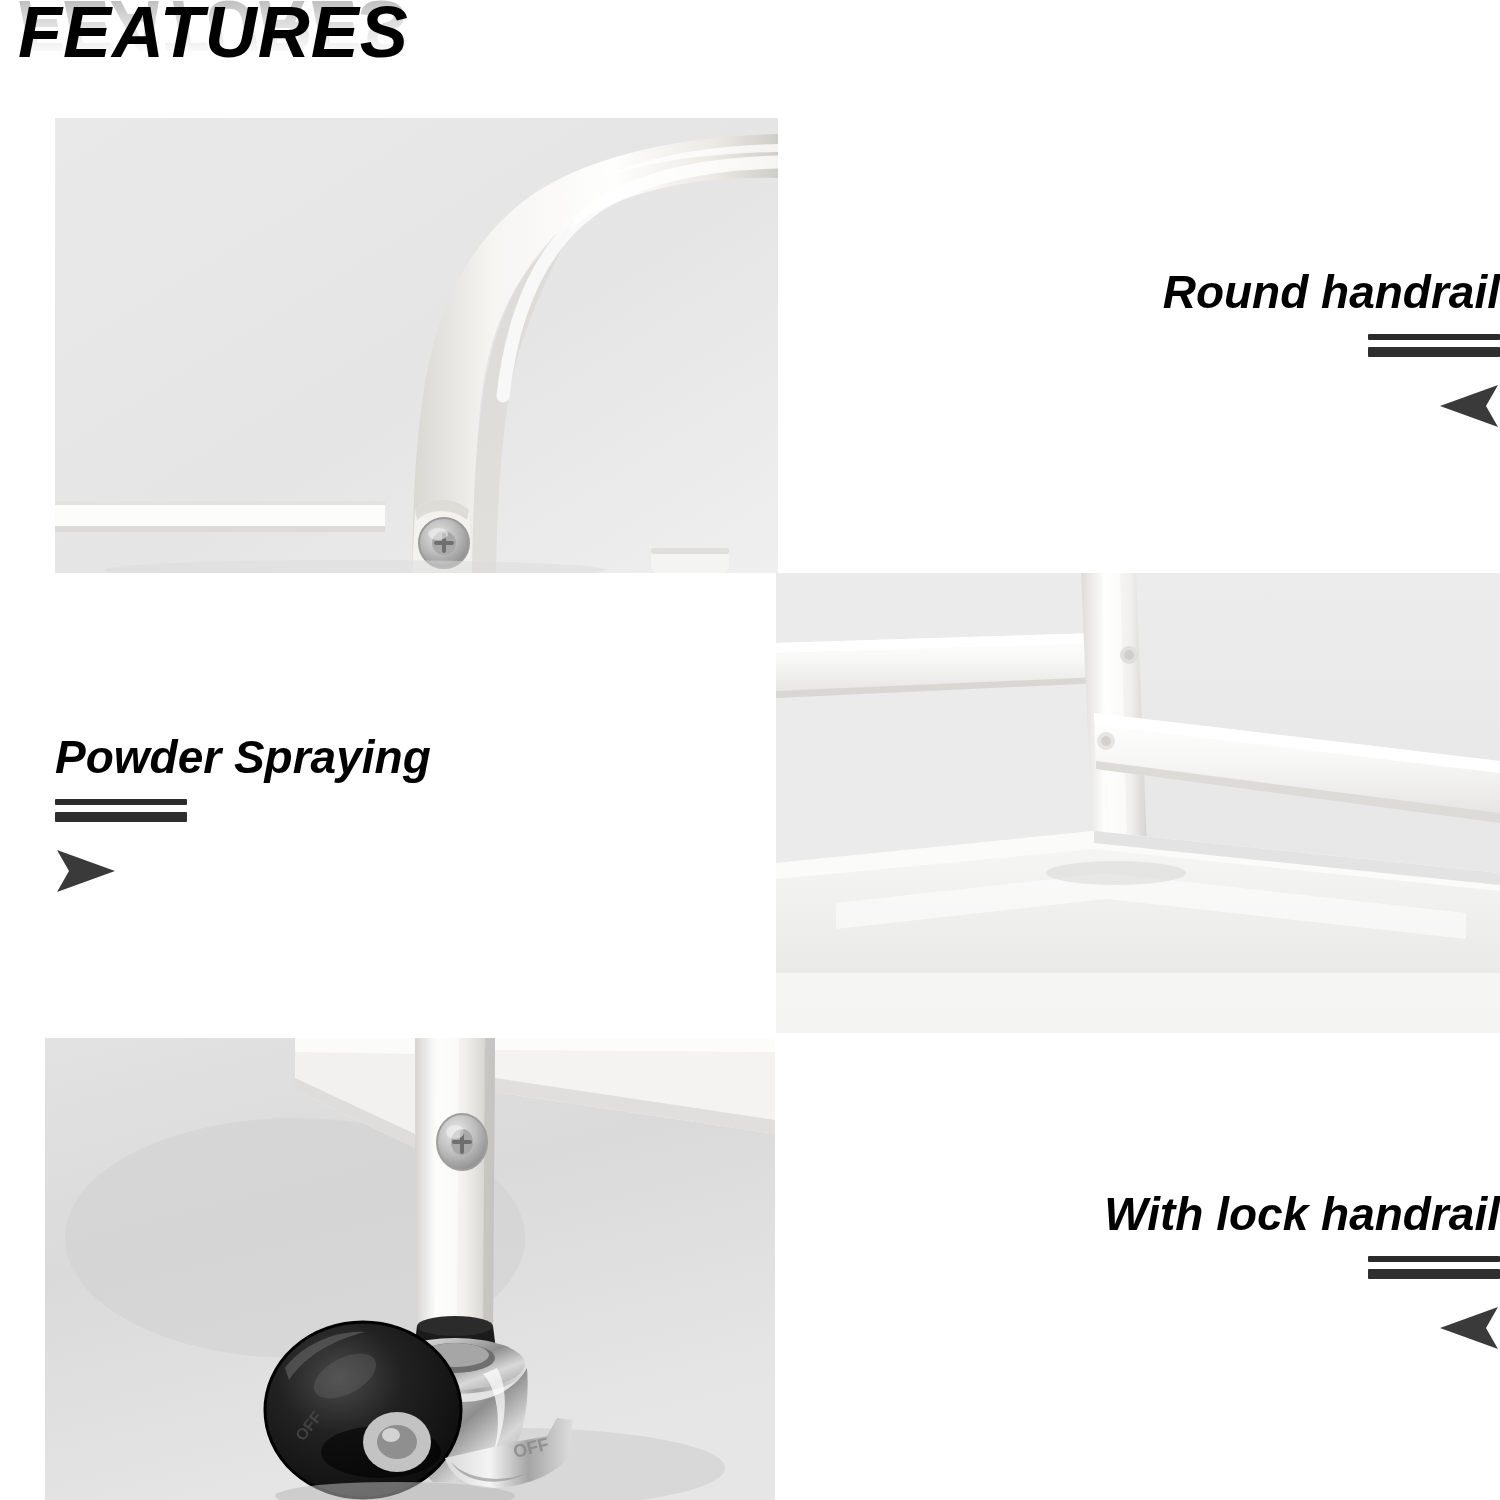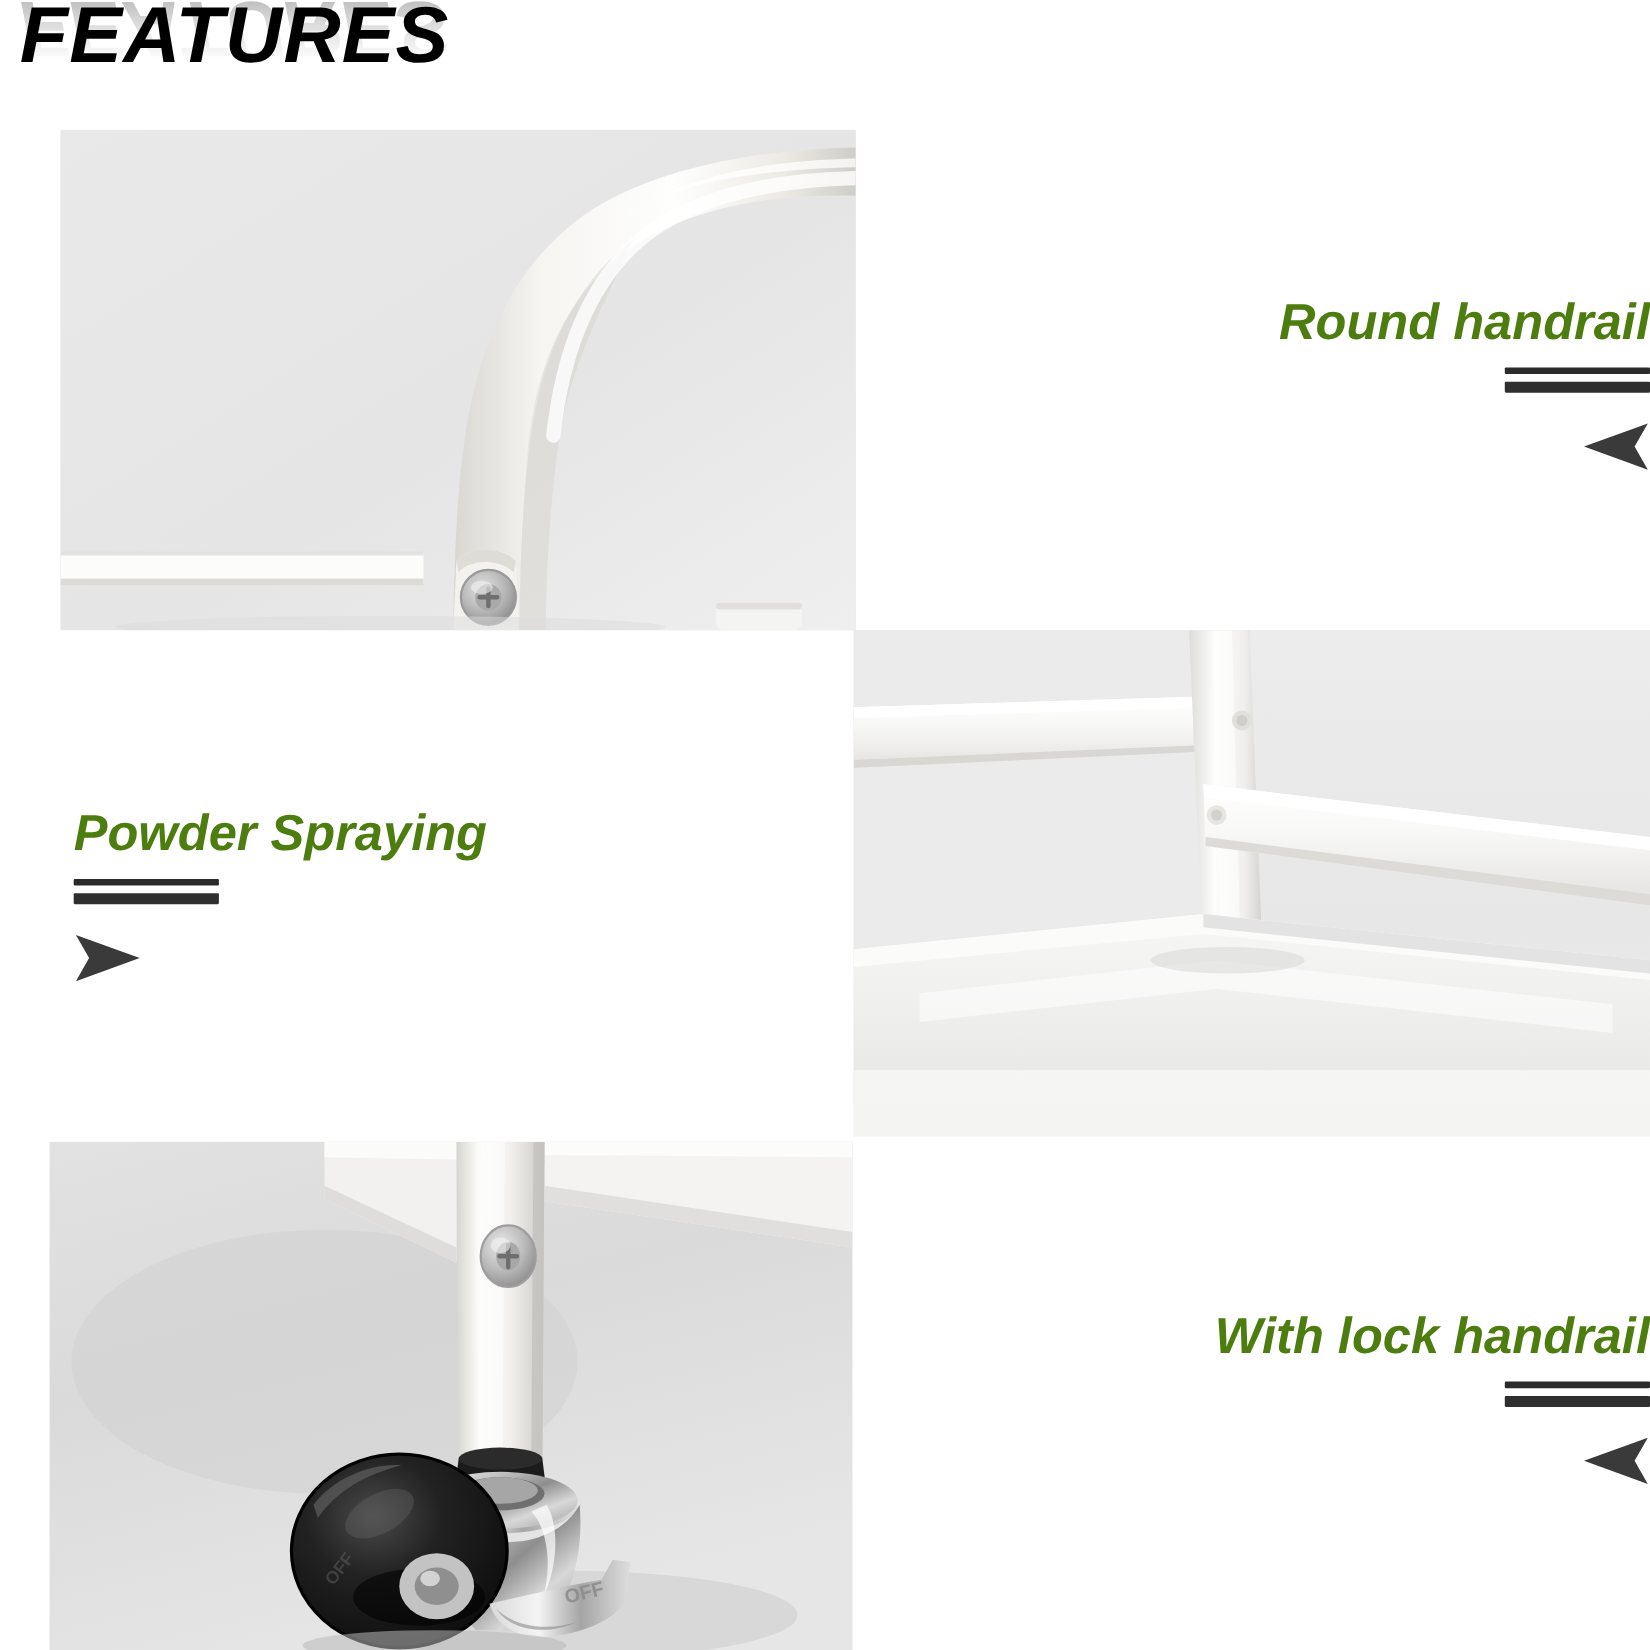--- a/index.html
+++ b/index.html
@@ -66,21 +66,21 @@
   #panel-caster   { left: 45px;  top: 1038px; width: 730px;  height: 462px; }
 
   
   .feature {
     position: absolute;
   }
   .feature-text {
     font-size: 46px;
     font-weight: bold;
     font-style: italic;
-    color: #4d7c0f;
+    color: #000000;
     white-space: nowrap;
     line-height: 1.05;
   }
   .rule {
     margin-top: 18px;
     width: 132px;
   }
   .rule .bar-thin {
     height: 6px;
     background: #2b2b2b;
@@ -97,21 +97,21 @@
     width: 62px;
     height: 46px;
   }
   .arrow svg { display: block; width: 100%; height: 100%; }
 
   .align-right { text-align: right; }
   .align-right .rule { margin-left: auto; }
   .align-right .arrow { margin-left: auto; }
 
   #feature-handrail { left: 1100px; top: 268px; width: 400px; }
-  #feature-powder   { left: 55px;   top: 733px; width: 460px; margin-left: 12px; }
+  #feature-powder   { left: 55px;   top: 733px; width: 460px; }
   #feature-lock     { left: 960px;  top: 1190px; width: 540px; }
 </style>
 </head>
 <body>
 
 <div id="stage">
 
   <div class="title-wrap">
     <div class="title-main">FEATURES</div>
     <div class="title-reflection">FEATURES</div>

